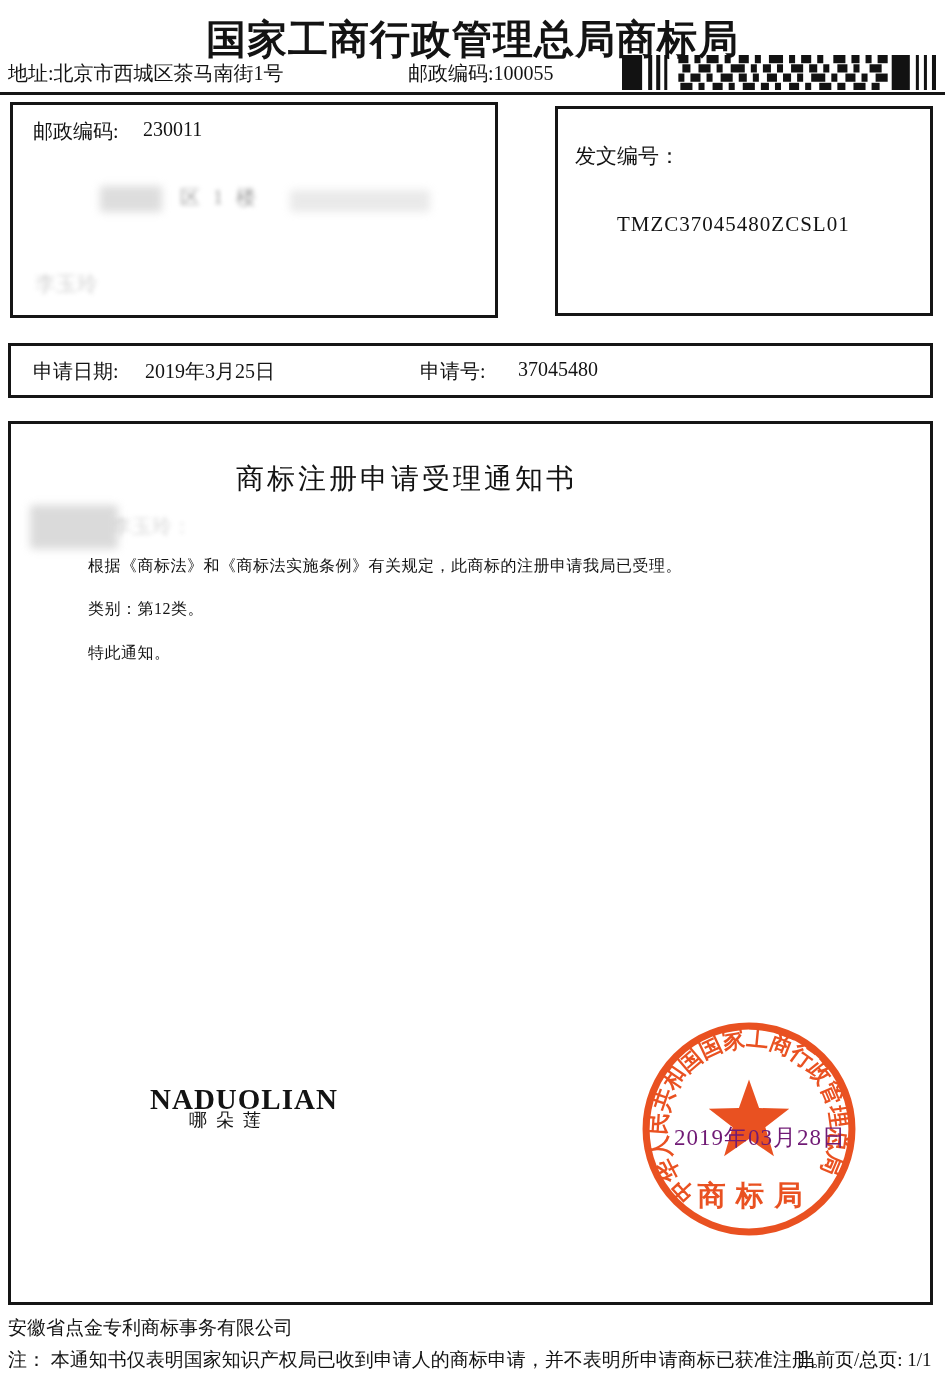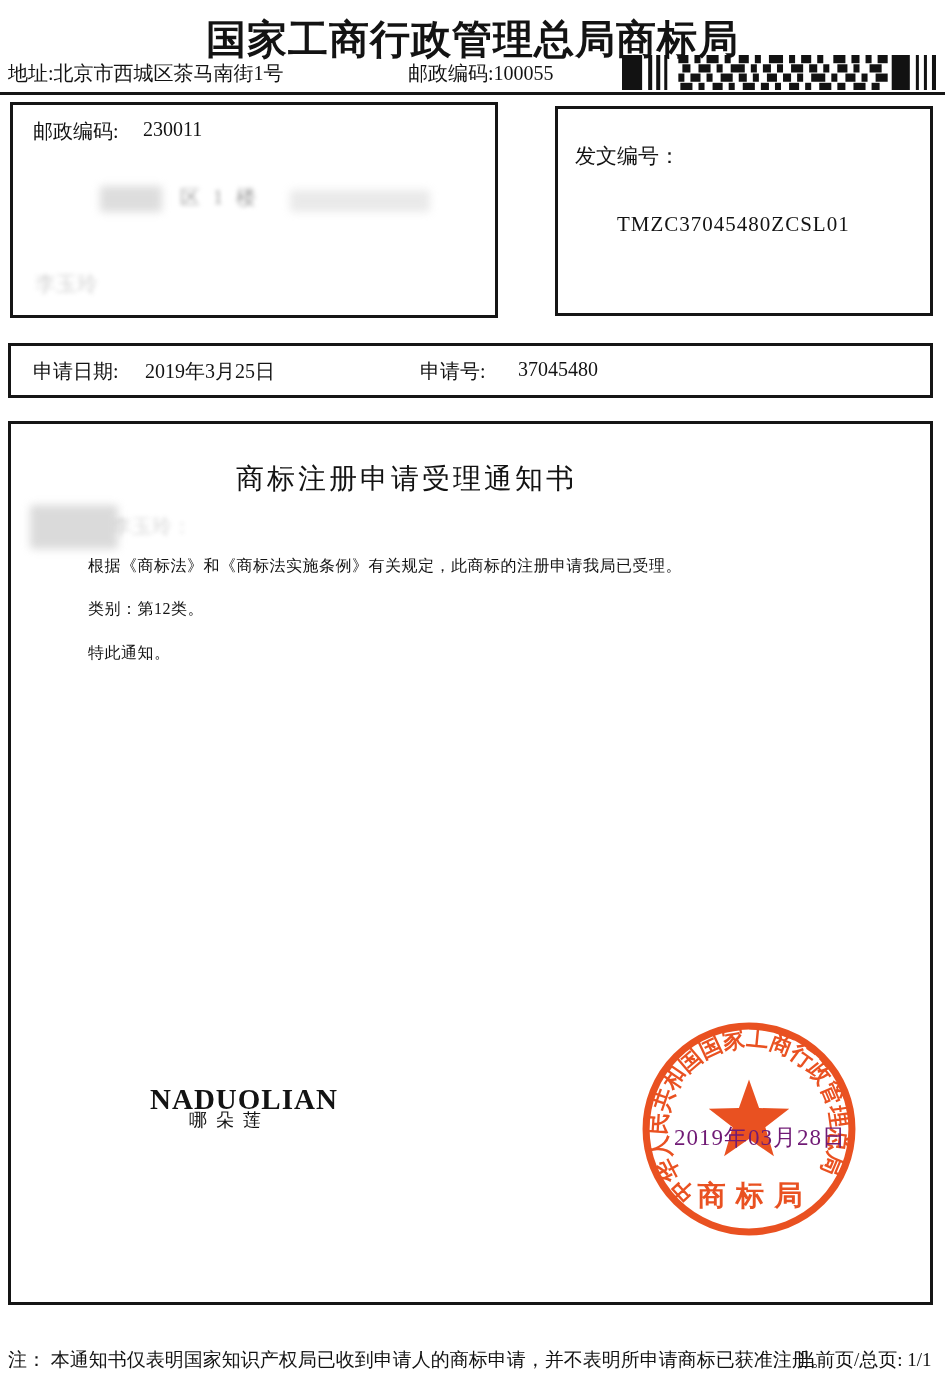--- a/index.html
+++ b/index.html
@@ -159,20 +159,21 @@
     <circle cx="110" cy="110" r="102" fill="none" stroke-width="7" stroke="#e8430f"></circle>
     <path id="sealArc" d="M 57.3 172.8 A 82 82 0 1 1 162.7 172.8" fill="none"></path>
     <text font-size="24" font-weight="bold" fill="#e8430f">
       <textPath href="#sealArc" startOffset="0" textLength="372" lengthAdjust="spacingAndGlyphs">中华人民共和国国家工商行政管理总局</textPath>
     </text>
     <polygon points="110,61 120,89.2 149.9,90 126.2,108.3 134.7,137 110,120 85.3,137 93.8,108.3 70.1,90 100,89.2" fill="#e8430f"></polygon>
     <text x="116" y="185" text-anchor="middle" font-size="28" font-weight="bold" letter-spacing="10" fill="#e8430f">商标局</text>
   </svg>
   <span class="abs seal-date">2019年03月28日</span>
 
+  <div class="abs agent">安徽省点金专利商标事务有限公司</div>
 
   <div class="abs foot-note">
     <span>注：</span>
     <span>本通知书仅表明国家知识产权局已收到申请人的商标申请，并不表明所申请商标已获准注册。</span>
   </div>
   <div class="abs foot-page">当前页/总页: 1/1</div>
 
 </div>
 
 </body></html>

